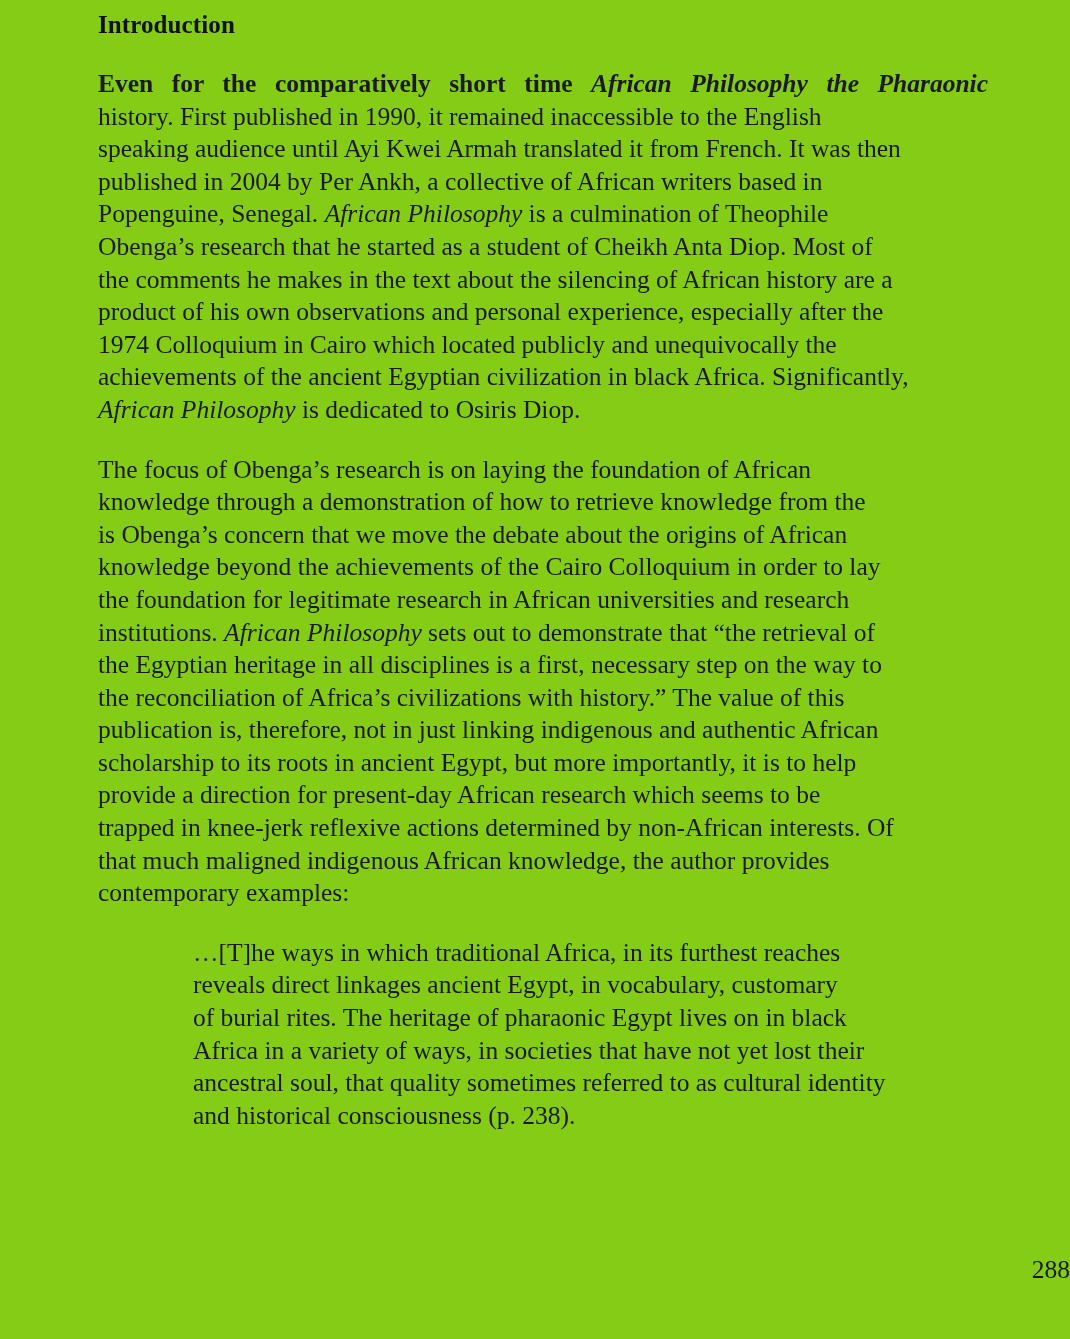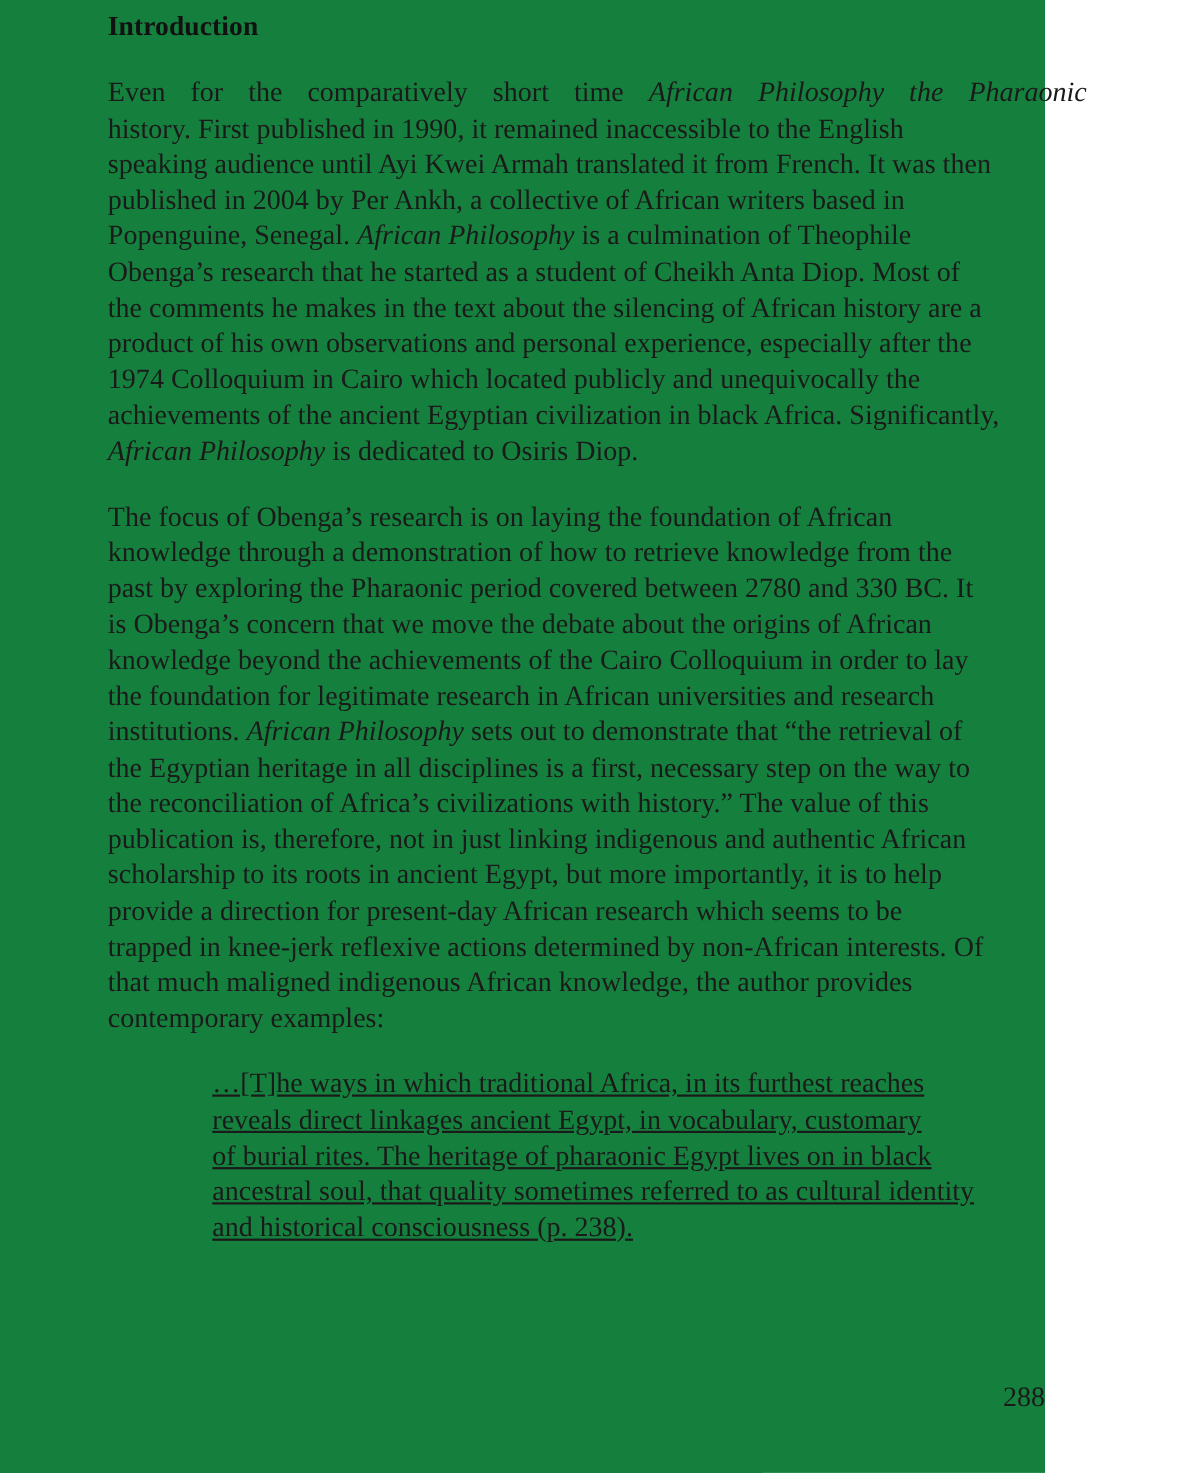--- a/index.html
+++ b/index.html
@@ -12,25 +12,25 @@
     width: 1070px;
     height: 1339px;
     font-family: "Liberation Serif", "DejaVu Serif", serif;
     color: #1a1a1a;
     -webkit-font-smoothing: antialiased;
     overflow: hidden;
   }
 
   .page {
     position: relative;
-    width: 950px;
+    width: 1070px;
     height: 1339px;
     box-sizing: border-box;
     padding: 0;
-    background: #15803d;
+    background: #84cc16;
   }
 
   .content {
     position: absolute;
     left: 98px;
     top: 8px;
     width: 890px;
   }
 
   .section-heading {
@@ -54,29 +54,29 @@
   .para .ln {
     display: block;
     white-space: pre;
   }
 
   
   .para .ln.justified {
     white-space: normal;
     text-align: justify;
     text-align-last: justify;
+    font-weight: bold;
   }
 
   .blockquote {
     font-size: 25.5px;
     line-height: 32.6px;
     margin: 0;
     padding-left: 95px;
     color: #1a1a1a;
-    text-decoration: underline;
   }
 
   .blockquote .ln {
     display: block;
     white-space: pre;
   }
 
   em, .ital {
     font-style: italic;
   }
@@ -111,39 +111,39 @@
       <span class="ln">the comments he makes in the text about the silencing of African history are a</span>
       <span class="ln">product of his own observations and personal experience, especially after the</span>
       <span class="ln">1974 Colloquium in Cairo which located publicly and unequivocally the</span>
       <span class="ln">achievements of the ancient Egyptian civilization in black Africa. Significantly,</span>
       <span class="ln"><em class="ital">African Philosophy</em><span> is dedicated to Osiris Diop.</span></span>
     </p>
 
     <p class="para">
       <span class="ln">The focus of Obenga’s research is on laying the foundation of African</span>
       <span class="ln">knowledge through a demonstration of how to retrieve knowledge from the</span>
-      <span class="ln">past by exploring the Pharaonic period covered between 2780 and 330 BC. It</span>
       <span class="ln">is Obenga’s concern that we move the debate about the origins of African</span>
       <span class="ln">knowledge beyond the achievements of the Cairo Colloquium in order to lay</span>
       <span class="ln">the foundation for legitimate research in African universities and research</span>
       <span class="ln"><span>institutions. </span><em class="ital">African Philosophy</em><span> sets out to demonstrate that “the retrieval of</span></span>
       <span class="ln">the Egyptian heritage in all disciplines is a first, necessary step on the way to</span>
       <span class="ln">the reconciliation of Africa’s civilizations with history.” The value of this</span>
       <span class="ln">publication is, therefore, not in just linking indigenous and authentic African</span>
       <span class="ln">scholarship to its roots in ancient Egypt, but more importantly, it is to help</span>
       <span class="ln">provide a direction for present-day African research which seems to be</span>
       <span class="ln">trapped in knee-jerk reflexive actions determined by non-African interests. Of</span>
       <span class="ln">that much maligned indigenous African knowledge, the author provides</span>
       <span class="ln">contemporary examples:</span>
     </p>
 
     <blockquote class="blockquote">
       <span class="ln">…[T]he ways in which traditional Africa, in its furthest reaches</span>
       <span class="ln">reveals direct linkages ancient Egypt, in vocabulary, customary</span>
       <span class="ln">of burial rites. The heritage of pharaonic Egypt lives on in black</span>
+      <span class="ln">Africa in a variety of ways, in societies that have not yet lost their</span>
       <span class="ln">ancestral soul, that quality sometimes referred to as cultural identity</span>
       <span class="ln">and historical consciousness (p. 238).</span>
     </blockquote>
 
   </div>
 
   <div class="page-number">288</div>
 
 </div>
 

